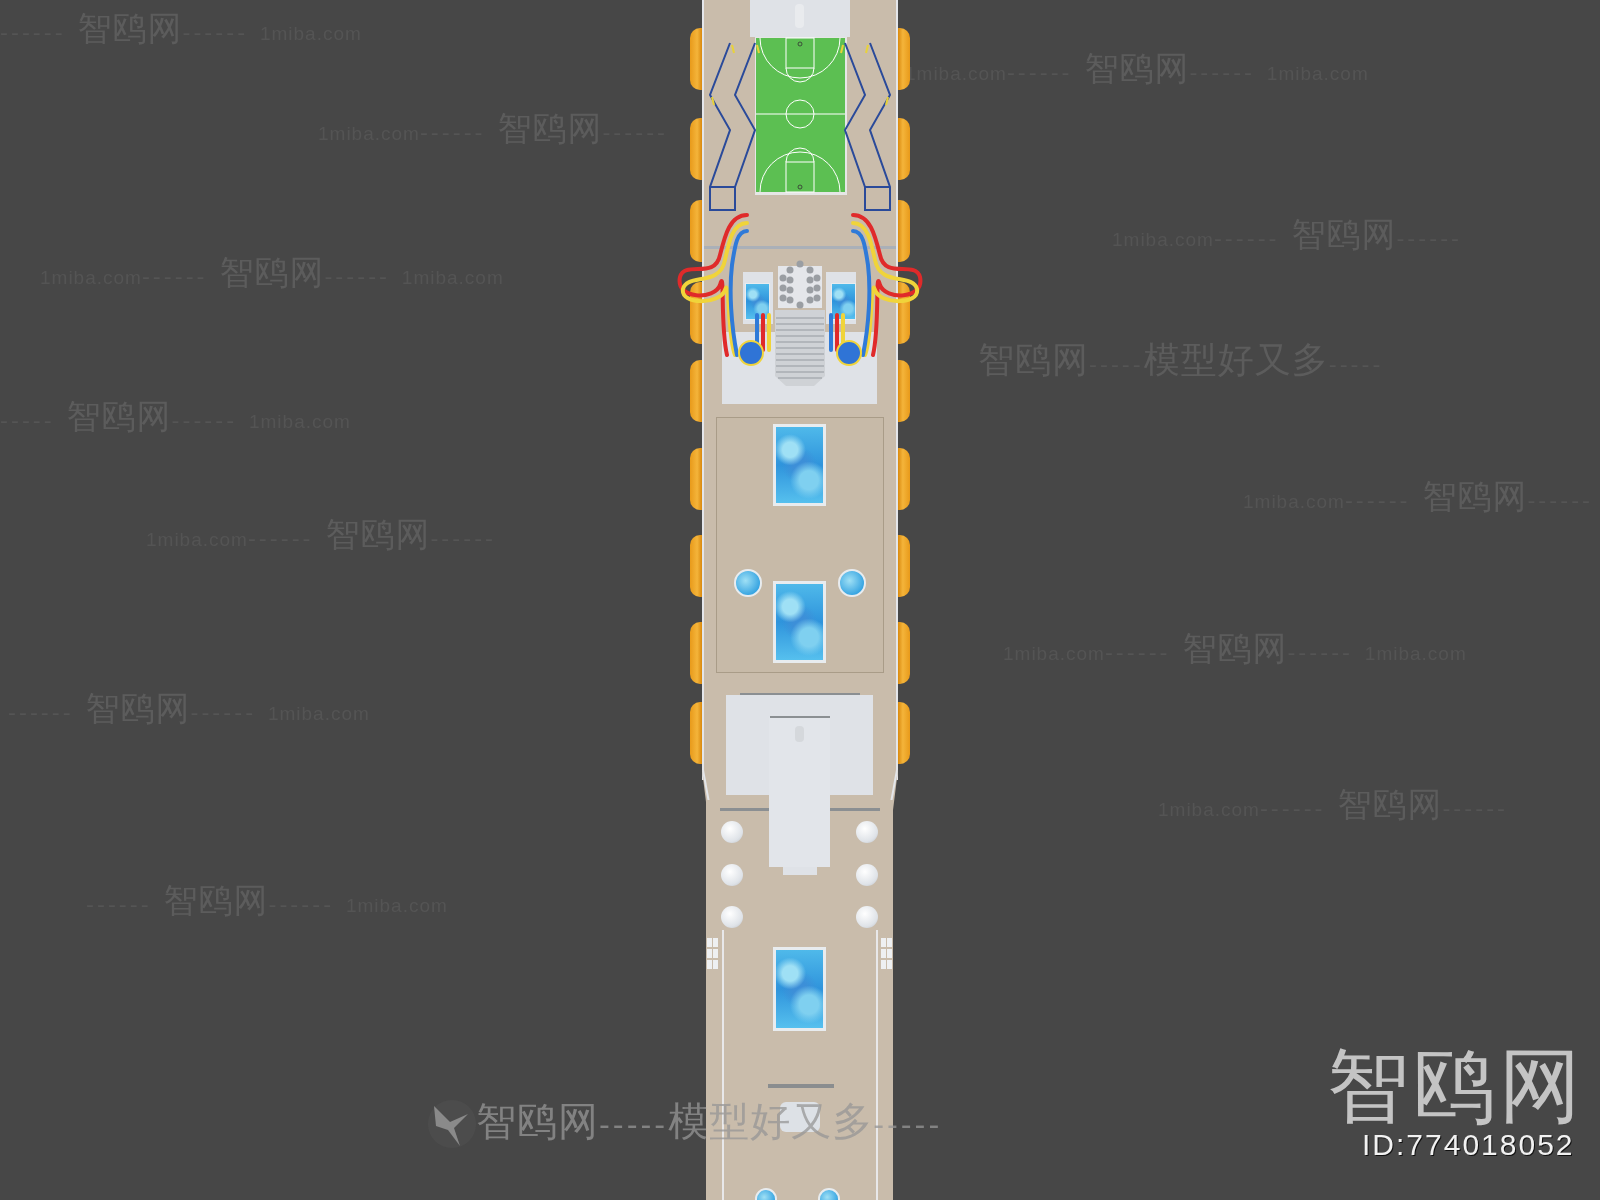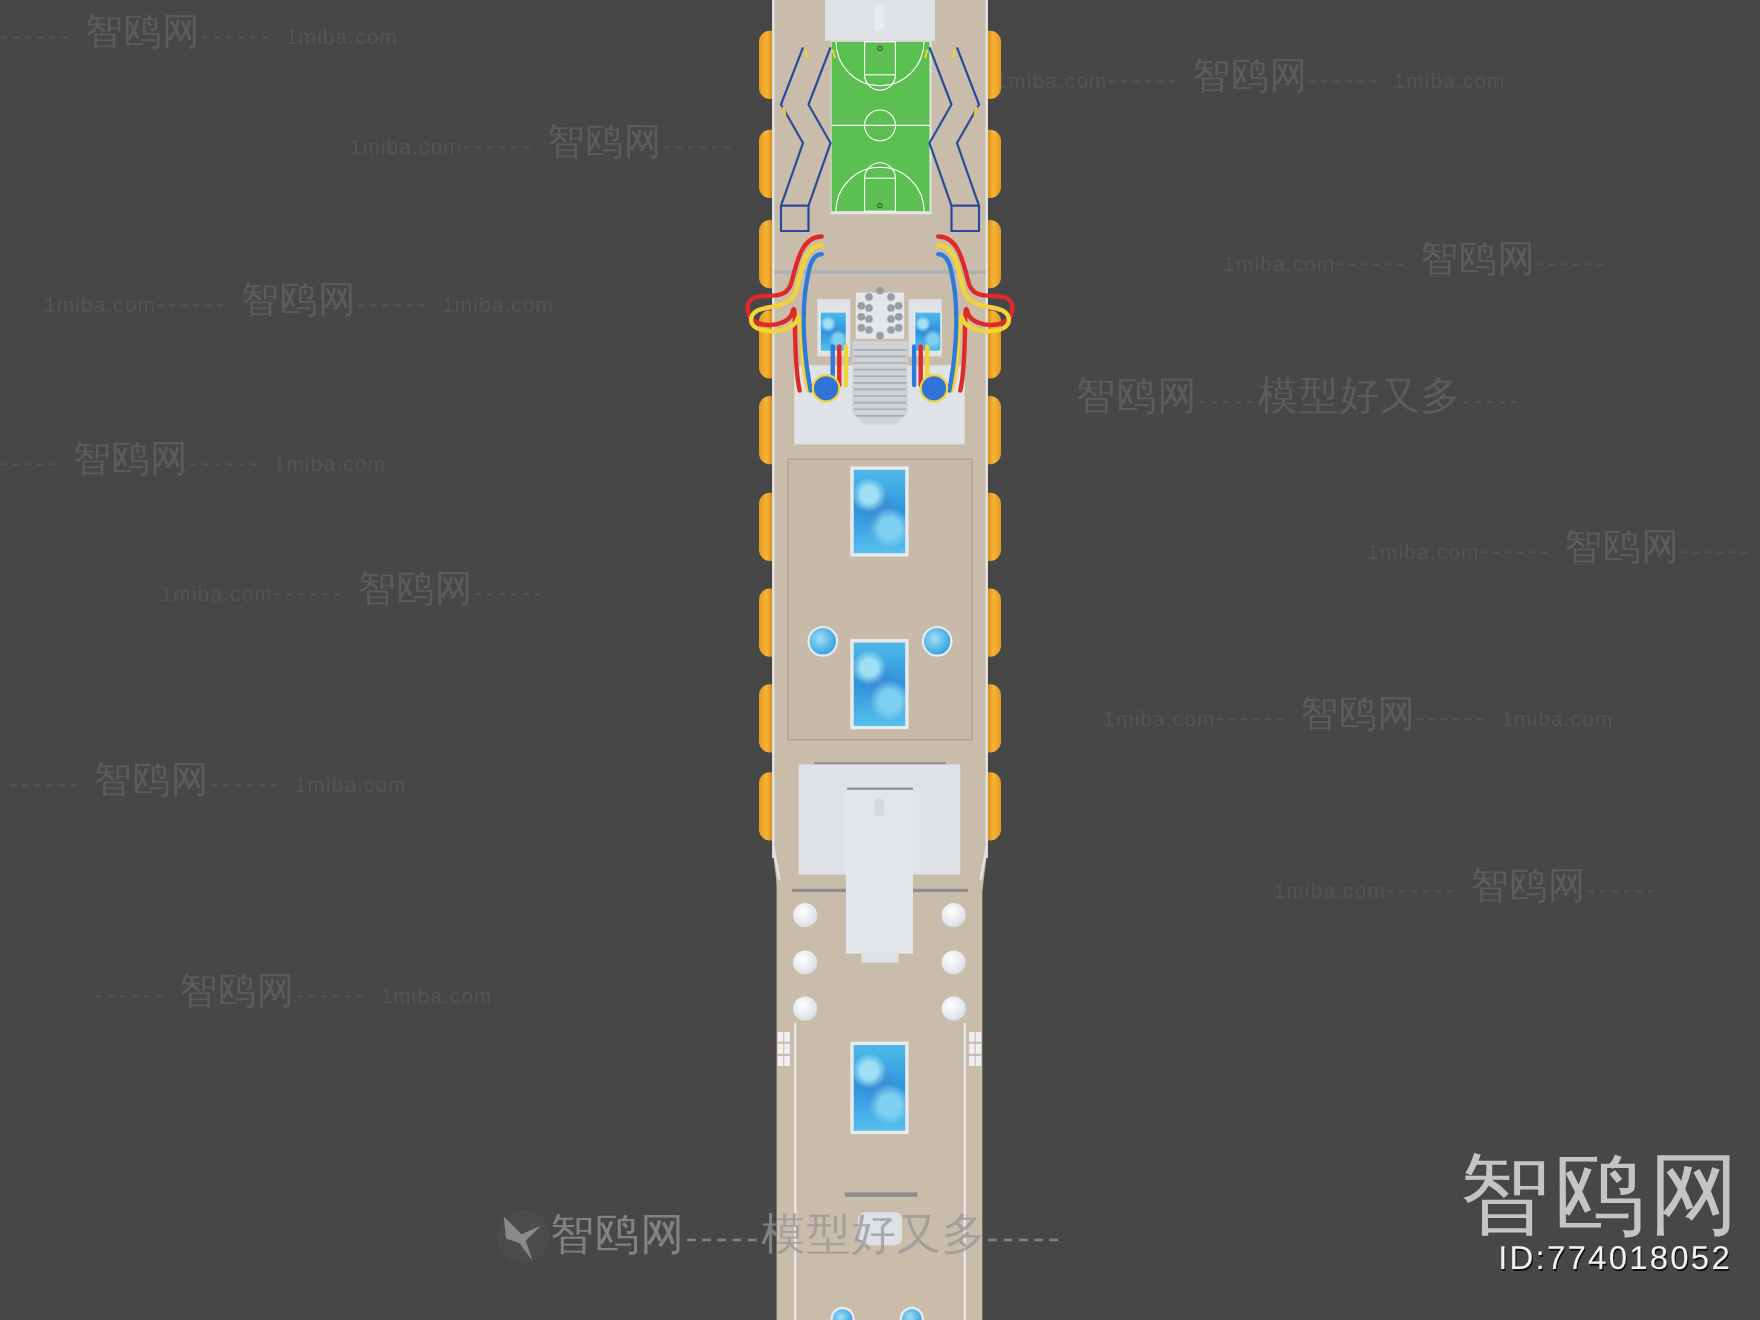--- a/index.html
+++ b/index.html
@@ -268,21 +268,21 @@
       </g>
   </svg>
 
   <div class="pool" style="left:773px;top:947px;width:53px;height:84px;"></div>
   <div class="abs" style="left:768px;top:1084px;width:66px;height:4px;background:#8a8d8f;"></div>
   <div class="abs" style="left:780px;top:1102px;width:40px;height:30px;background:#dde1e6;border-radius:6px;"></div>
   <div class="roundpool" style="left:755px;top:1188px;width:22px;height:22px;"></div>
   <div class="roundpool" style="left:818px;top:1188px;width:22px;height:22px;"></div>
 </div>
 
-<div class="wm" style="left:452px;top:1094px;font-size:40px;color:rgba(150,150,150,0.75);">
+<div class="wm" style="left:428px;top:1094px;font-size:40px;color:rgba(150,150,150,0.75);">
   <span style="display:inline-block;width:48px;height:48px;border-radius:50%;background:rgba(80,80,80,0.6);vertical-align:middle;position:relative;">
     <svg width="48" height="48" style="position:absolute;left:0;top:0;">
         <path d="M6 6 L22 22 L40 14 L26 28 L32 46 L20 30 L8 26 Z" fill="#8a8a8a"></path>
       </svg>
   </span><span>智鸥网</span><span class="dash" style="font-size:30px;color:rgba(150,150,150,0.75);">-----</span><span>模型好又多</span><span class="dash" style="font-size:30px;color:rgba(150,150,150,0.75);">-----</span>
 </div>
 
 <div class="logo-big">智鸥网</div>
 <div class="id">ID:774018052</div>
 

